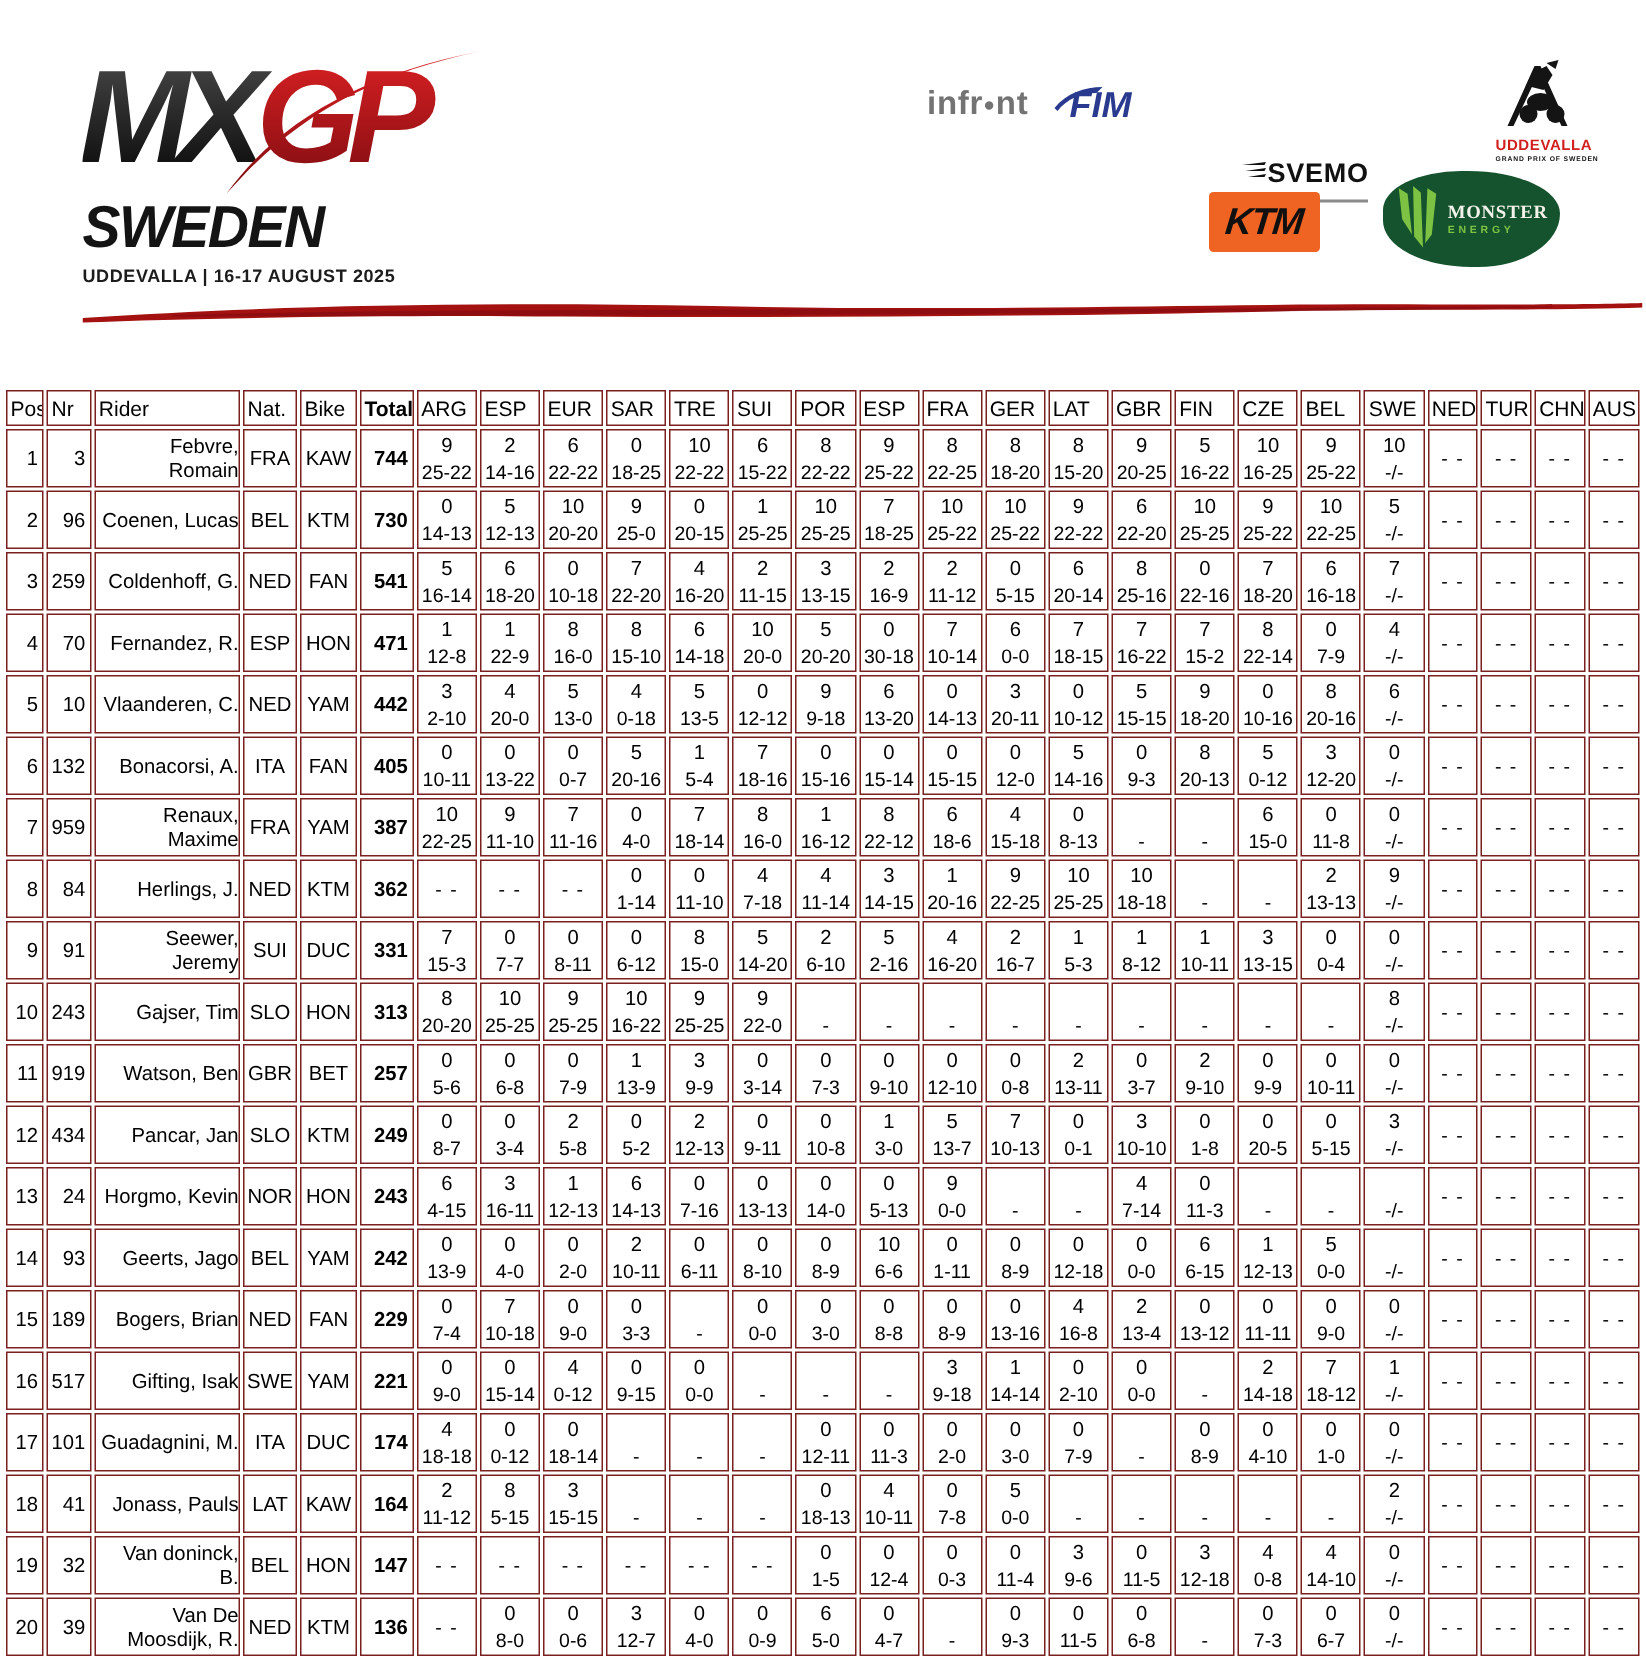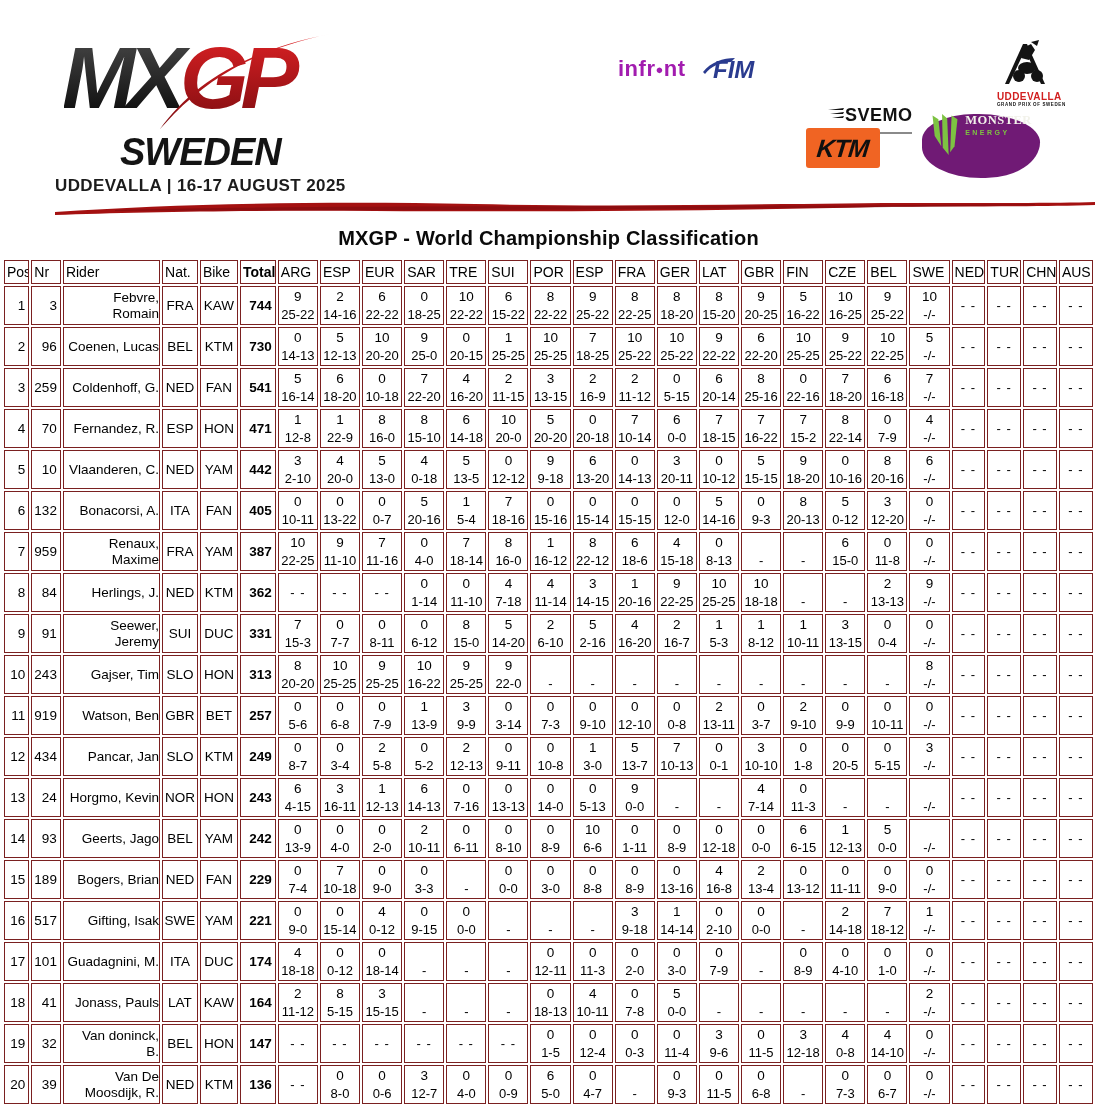--- a/index.html
+++ b/index.html
@@ -1,39 +1,39 @@
 <!DOCTYPE html>
 <html><head>
 <meta charset="utf-8">
 <style>
   html,body{margin:0;padding:0;background:#fff;}
   .page{position:relative;width:1097px;height:1113px;background:#fff;overflow:hidden;
         font-family:"Liberation Sans",sans-serif;color:#000;}
 
   
-  .logo-block{position:absolute;left:55px;top:26px;text-align:center;}
+  .logo-block{position:absolute;left:55px;top:26px;}
   .sweden{font-size:38px;font-weight:bold;font-style:italic;letter-spacing:-1px;color:#141414;
           margin-top:-4px;transform:scaleY(1.04);}
-  .venue{font-size:17px;font-weight:bold;color:#1c1c1c;letter-spacing:0.4px;margin-top:3px;}
+  .venue{font-size:12px;font-weight:bold;color:#1c1c1c;letter-spacing:0.4px;margin-top:3px;}
 
   .sponsor{position:absolute;}
-  .infront{left:618px;top:56px;font-weight:bold;font-size:22px;color:#a21caf;letter-spacing:0.5px;}
+  .infront{left:618px;top:56px;font-weight:bold;font-size:22px;color:#737373;letter-spacing:0.5px;}
   .infront .idot{display:inline-block;font-size:13px;vertical-align:2px;}
   .fim{left:701px;top:52px;}
   .svemo{left:828px;top:56px;margin-top:48px;}
   .svemo-sub{width:84px;height:2px;background:#8a8a8a;margin-top:2px;}
   .emblem{left:997px;top:34px;width:72px;text-align:left;}
   .emblem .udd-name{font-size:10px;font-weight:bold;color:#d21f1f;letter-spacing:0.4px;margin-top:1px;}
   .emblem .udd-sub{font-size:4.5px;font-weight:bold;color:#111;letter-spacing:0.6px;}
   .ktm-badge{left:806px;top:128px;width:74px;height:40px;background:#f06423;border-radius:3px;
              display:flex;align-items:center;justify-content:center;}
   .ktm-badge span{font-weight:900;font-style:italic;font-size:25px;color:#101010;transform:skewX(-6deg);letter-spacing:-1px;}
-  .monster{left:922px;top:114px;width:118px;height:64px;background:#701a75;
+  .monster{left:922px;top:114px;width:118px;height:64px;background:#14532d;
            border-radius:46% 54% 48% 52% / 42% 46% 58% 50%;
-           display:flex;justify-content:center;gap:5px;}
+           display:flex;align-items:center;justify-content:center;gap:5px;}
   .monster .mtxt{text-align:left;line-height:1;}
   .monster .mname{color:#f2f2ea;font-weight:bold;font-size:12.5px;letter-spacing:0.5px;font-family:"Liberation Serif",serif;}
   .monster .msub{color:#7dc242;font-weight:bold;font-size:7px;letter-spacing:2.5px;margin-top:2px;}
 
   .divider{position:absolute;left:55px;top:198px;}
 
   .title{position:absolute;left:0;top:227px;width:100%;text-align:center;
          font-size:20px;font-weight:bold;color:#0a0a0a;letter-spacing:0.2px;}
 
   
@@ -123,21 +123,20 @@
       <div class="msub">ENERGY</div>
     </div>
   </div>
 
   <svg class="divider" width="1040" height="20" viewBox="0 0 1040 20">
     <path d="M0 14 C 120 6 260 3 420 6 C 600 10 760 4 900 5 C 960 5 1010 5 1040 4 L 1040 7
              C 980 9 900 8 820 9 C 660 13 480 14 320 13 C 200 12 80 14 0 17 Z" fill="#a41111"></path>
     <path d="M60 12 C 300 6 600 10 980 6 L 980 7 C 700 12 360 12 60 13 Z" fill="#7e0c10" opacity="0.6"></path>
   </svg>
 
-  <div class="title">MXGP - World Championship Classification</div>
 
   <table class="cls" id="classification-table">
       <colgroup>
         <col style="width: 24px;">
         <col style="width: 28px;">
         <col style="width: 92px;">
         <col style="width: 34px;">
         <col style="width: 36px;">
         <col style="width: 34px;">
         <col style="width: 38px;">
@@ -450,21 +449,21 @@
           <td class="c-gp">
             <div class="gt">10</div>
             <div class="gb">20-0</div>
           </td>
           <td class="c-gp">
             <div class="gt">5</div>
             <div class="gb">20-20</div>
           </td>
           <td class="c-gp">
             <div class="gt">0</div>
-            <div class="gb">20-18</div>
+            <div class="gb">30-18</div>
           </td>
           <td class="c-gp">
             <div class="gt">7</div>
             <div class="gb">10-14</div>
           </td>
           <td class="c-gp">
             <div class="gt">6</div>
             <div class="gb">0-0</div>
           </td>
           <td class="c-gp">

